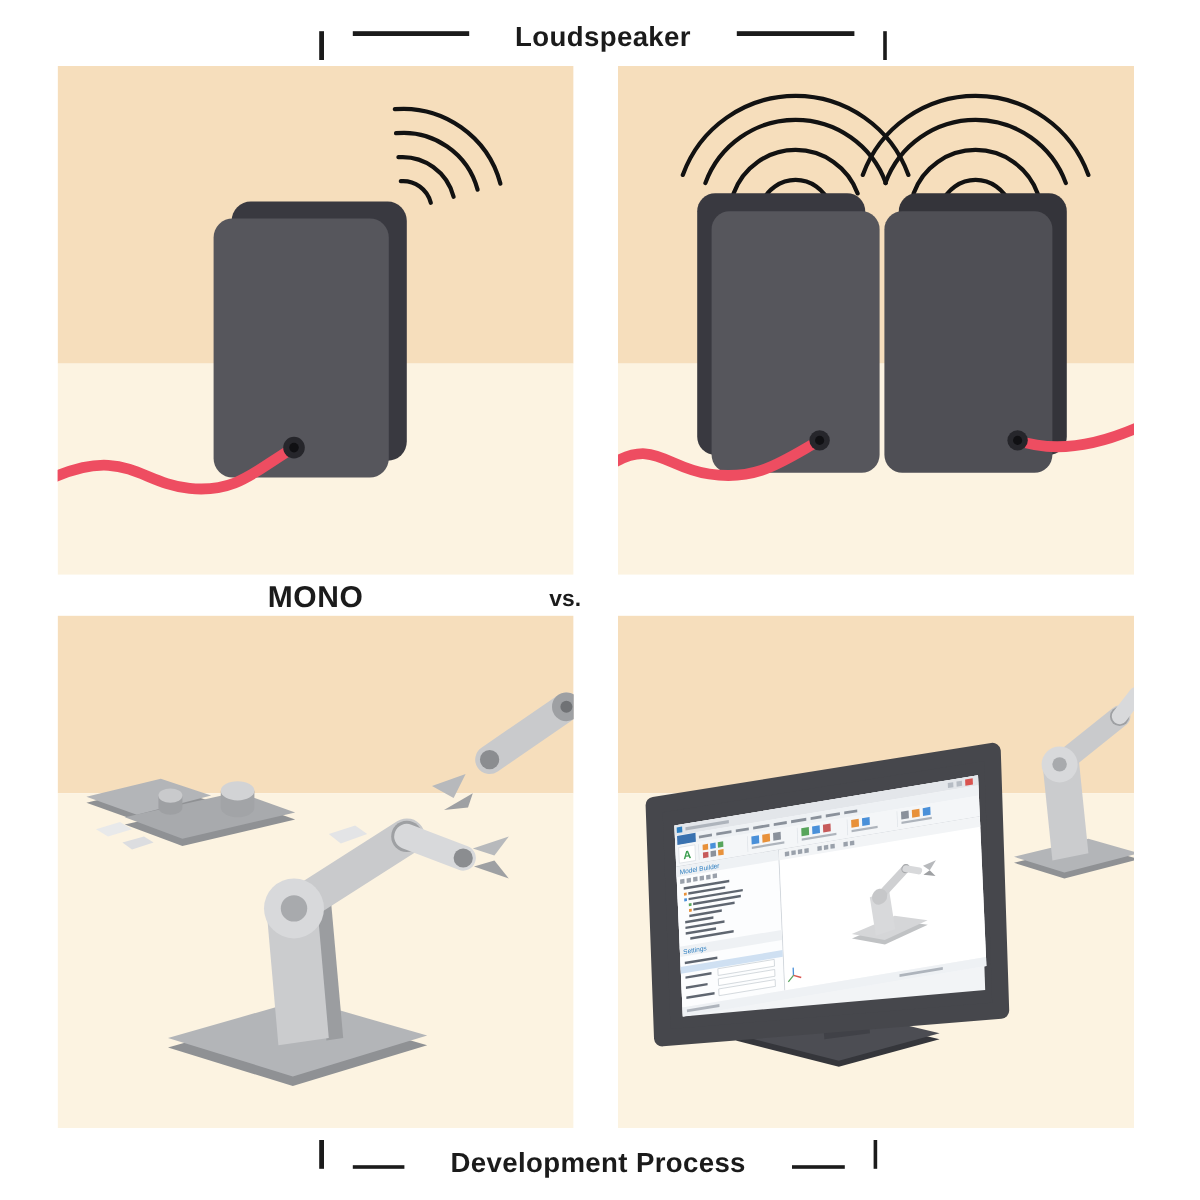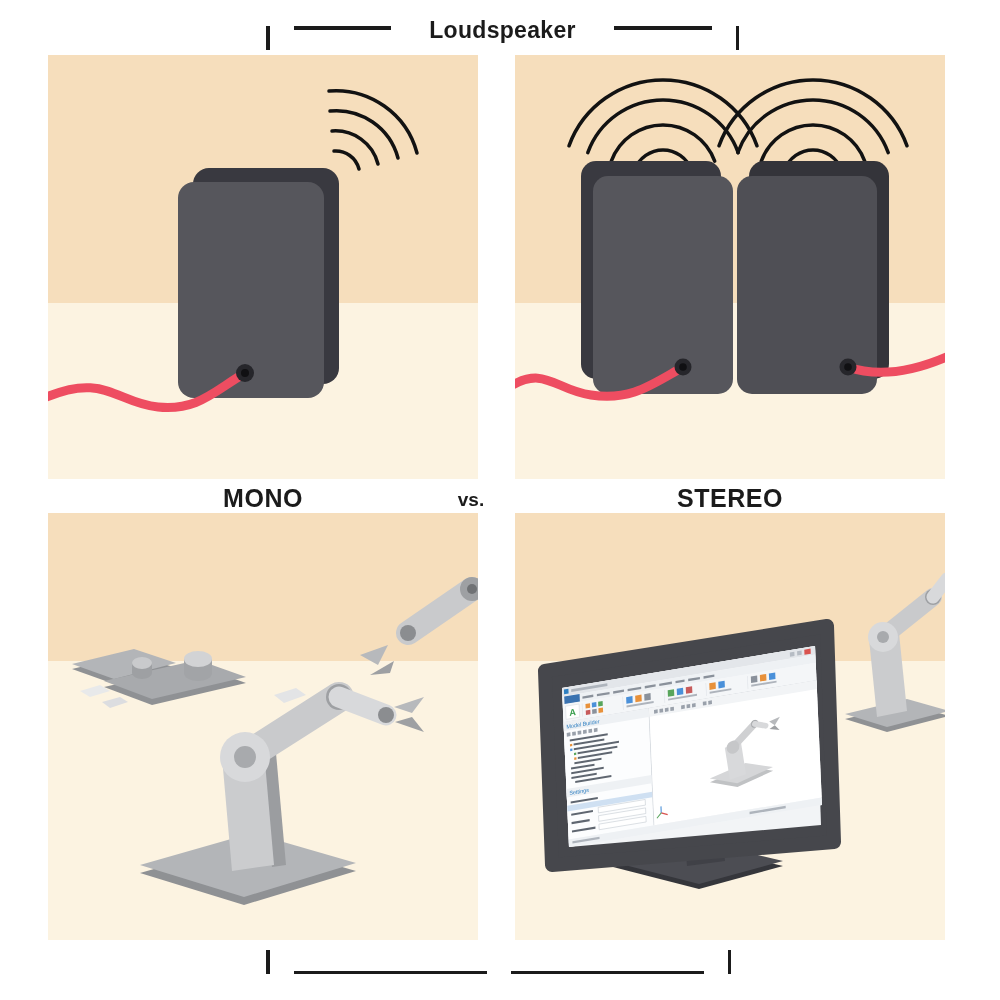--- a/index.html
+++ b/index.html
@@ -95,21 +95,20 @@
         <circle cx="168" cy="312" r="8.5" fill="#26262b"></circle>
         <circle cx="168" cy="312" r="3.8" fill="#101013"></circle>
         <circle cx="333" cy="312" r="8.5" fill="#26262b"></circle>
         <circle cx="333" cy="312" r="3.8" fill="#101013"></circle>
       </g>
     </svg>
   </div>
 
   <div class="cmp-label" style="left:48px;">MONO</div>
   <div class="vs-label">vs.</div>
-  <div class="cmp-label" style="left:515px;">STEREO</div>
 
   <div class="panel" style="left:48px;top:513px;width:430px;height:427px;">
     <svg width="430" height="427" viewBox="0 0 430 427">
       <rect x="0" y="0" width="430" height="148" fill="#f6debc"></rect>
       <rect x="0" y="148" width="430" height="279" fill="#fcf3e1"></rect>
 
       <g>
         <polygon points="24,156 86,141 128,155 66,171" fill="#8f9194"></polygon>
         <polygon points="24,151 86,136 128,150 66,166" fill="#b3b5b8"></polygon>
         <polygon points="56,174 150,153 198,170 104,192" fill="#8f9194"></polygon>
@@ -314,17 +313,18 @@
           <rect x="4" y="164.5" width="30" height="2.5" fill="#aeb4bc"></rect>
           <rect x="200" y="164.5" width="40" height="2.5" fill="#aeb4bc"></rect>
         </g>
       </g>
     </svg>
   </div>
 
   <div class="bracket bracket-bottom">
     <div class="tick"></div>
     <div class="bline"></div>
+    <div class="blabel">Development Process</div>
     <div class="bline"></div>
     <div class="tick"></div>
   </div>
 
 </div>
 
 </body></html>

